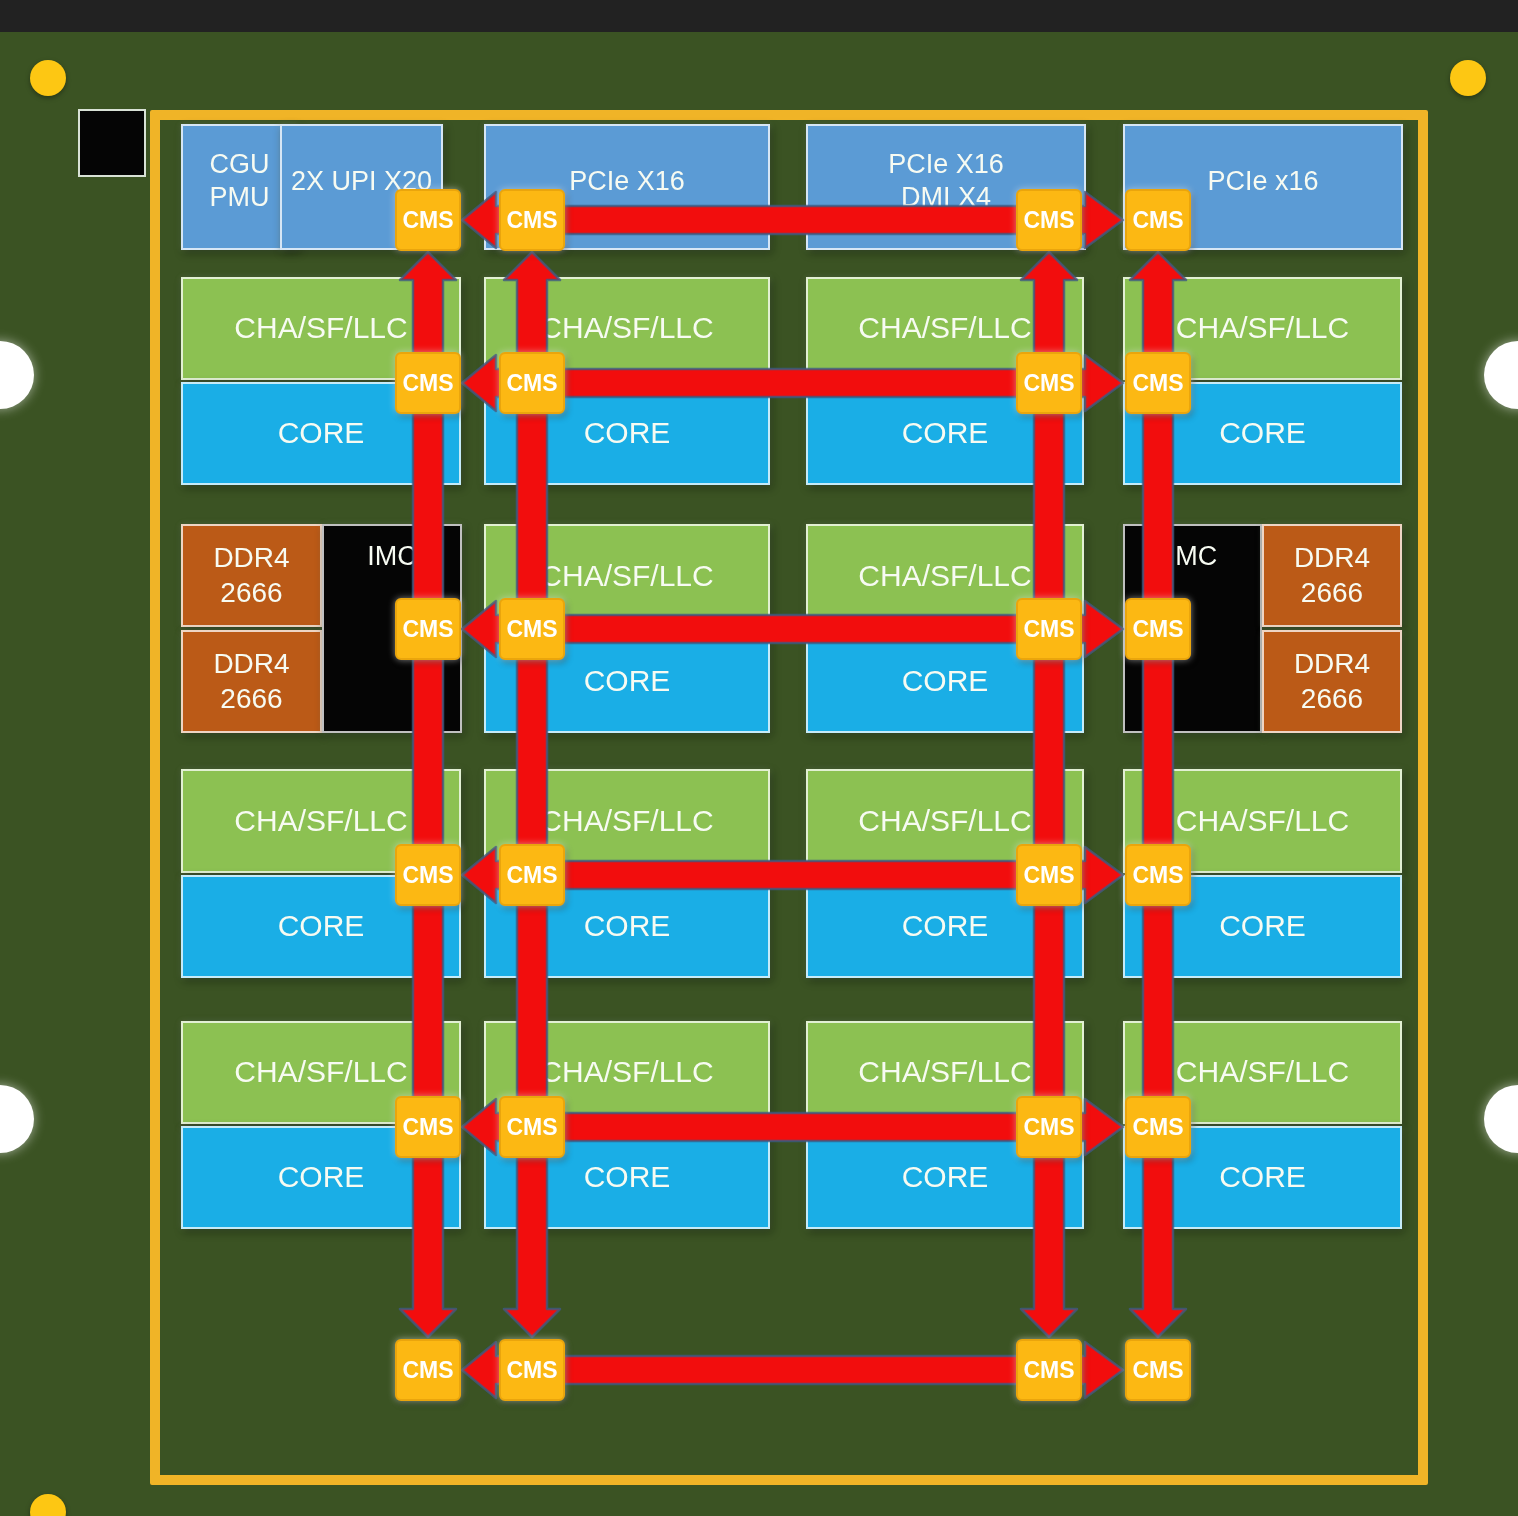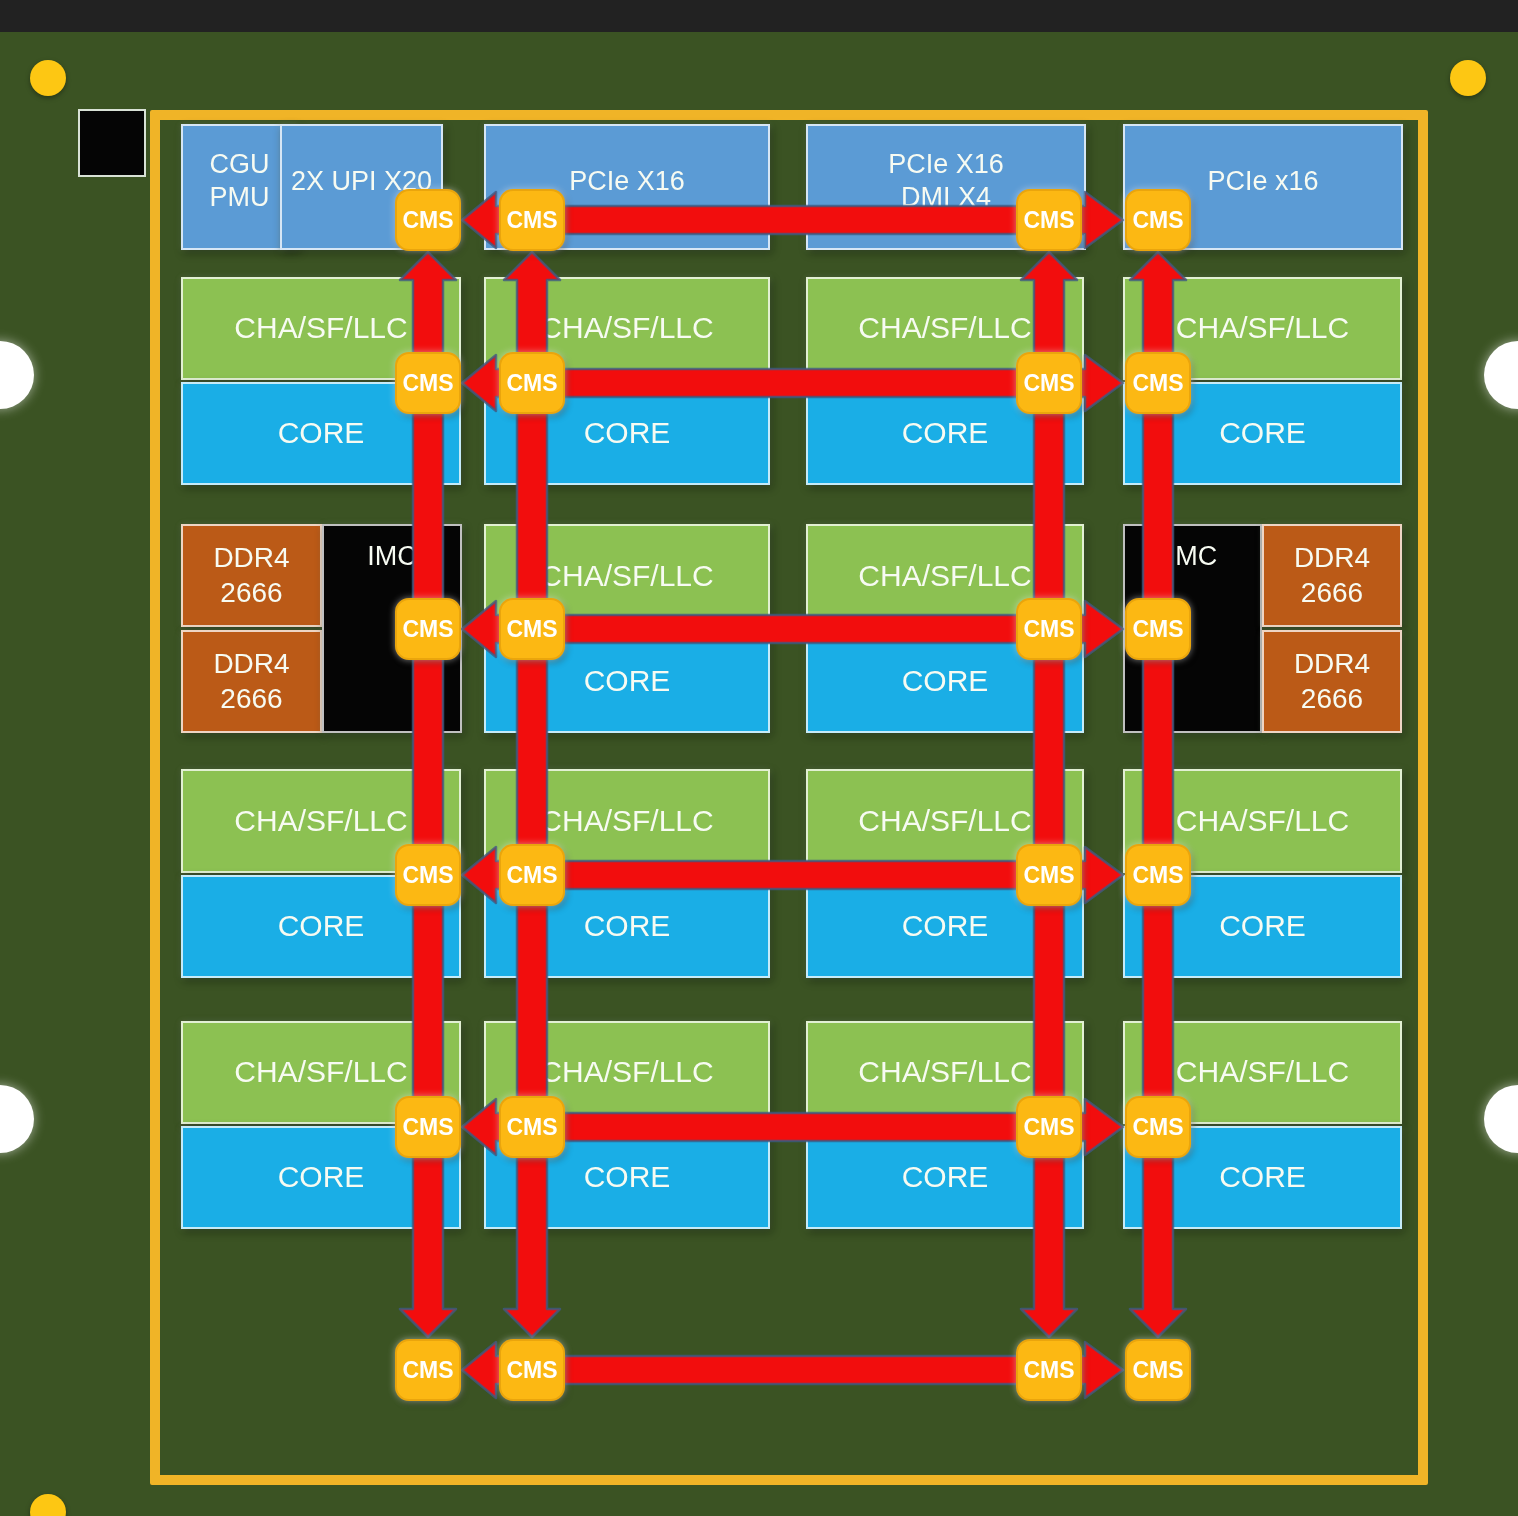--- a/index.html
+++ b/index.html
@@ -35,21 +35,21 @@
   }
   .blk-io{ background:var(--io-blue,#5b9bd5); font-size:27px; padding-bottom:12px;}
   .blk-cha{ background:var(--cha-green,#8cc152); font-size:30px;}
   .blk-core{ background:var(--core-blue,#1aaee6); font-size:30px;}
   .blk-ddr{ background:var(--ddr-brown,#bb5a17); font-size:28px;}
   .blk-imc{ background:var(--imc-black,#050505); font-size:27px; justify-content:flex-start; padding-top:14px;}
   #mesh{ position:absolute; left:0; top:0; z-index:5; }
   .cms{
     position:absolute; width:66px; height:62px; z-index:6;
     background:var(--cms-gold,#fcb813); border:2px solid #eaa50c; box-sizing:border-box;
-    border-radius:14px; display:flex; align-items:center; justify-content:center;
+    border-radius:6px; display:flex; align-items:center; justify-content:center;
     color:#fff; font-weight:700; font-size:23px;
     box-shadow:0 0 7px rgba(255,255,255,.5), 2px 3px 6px rgba(0,0,0,.35);
   }
   .logo{ position:absolute; right:0; bottom:0; width:400px; height:140px; z-index:9; color:#fff;}
   .logo-triangle{
     position:absolute; right:10px; bottom:5px; width:92px; height:108px;
     background:var(--logo-orange,#f2a71b);
     -webkit-clip-path:polygon(100% 0,100% 100%,0 100%); clip-path:polygon(100% 0,100% 100%,0 100%);
   }
   .logo-kool{

